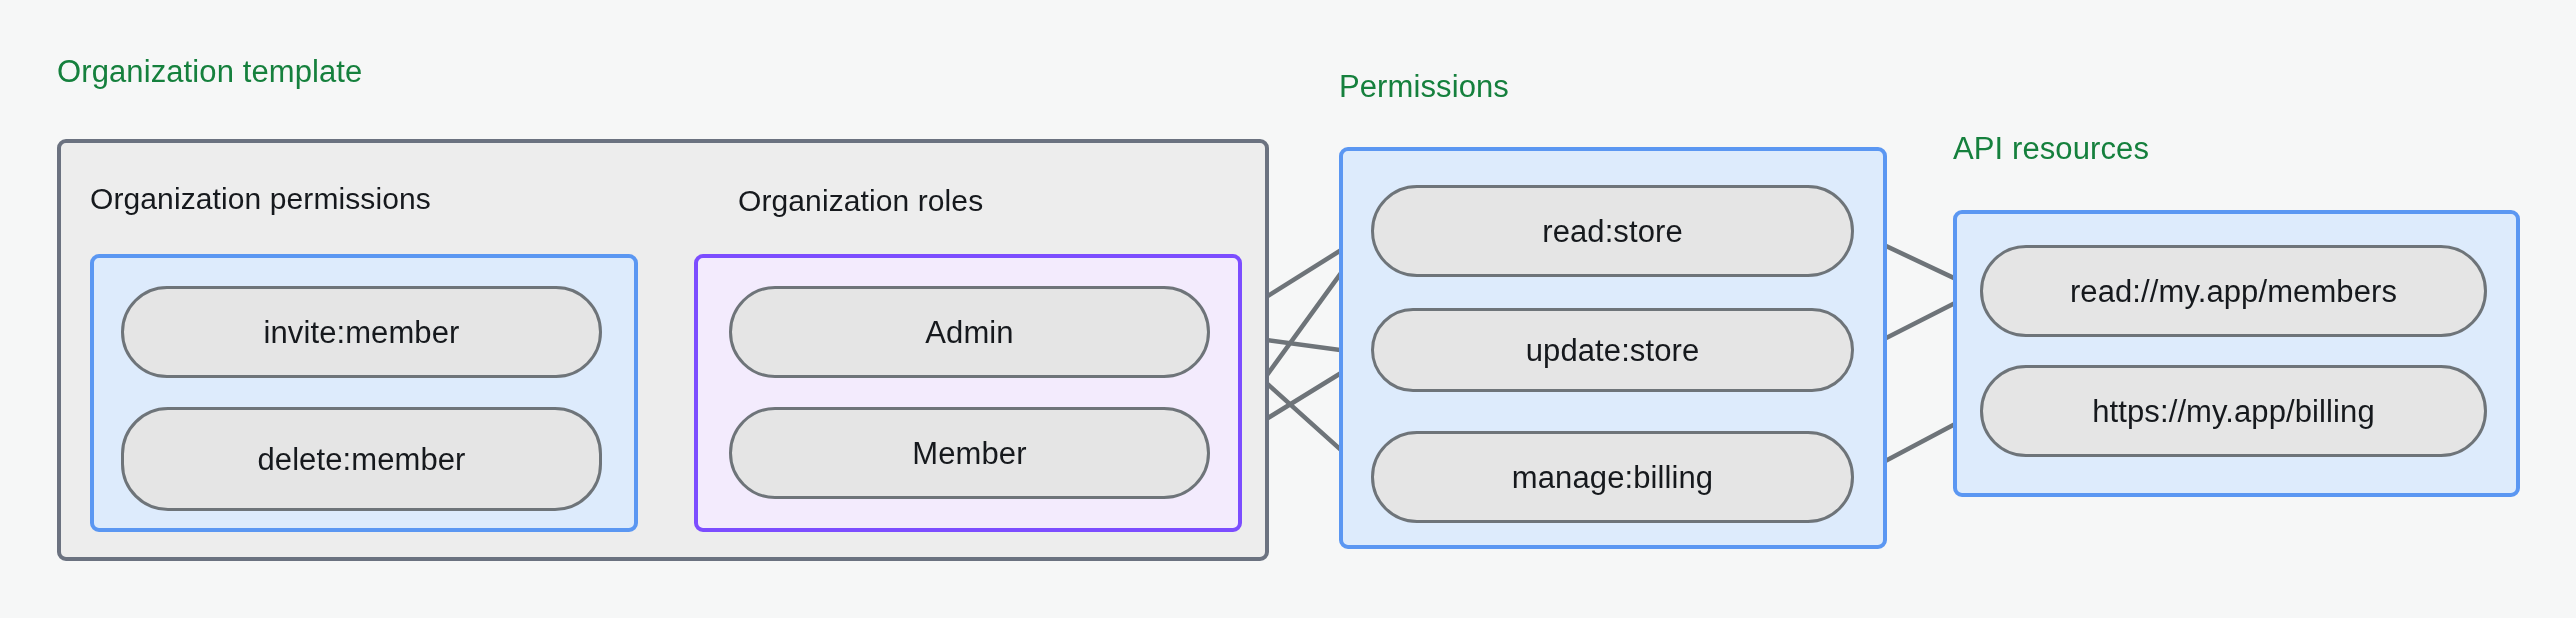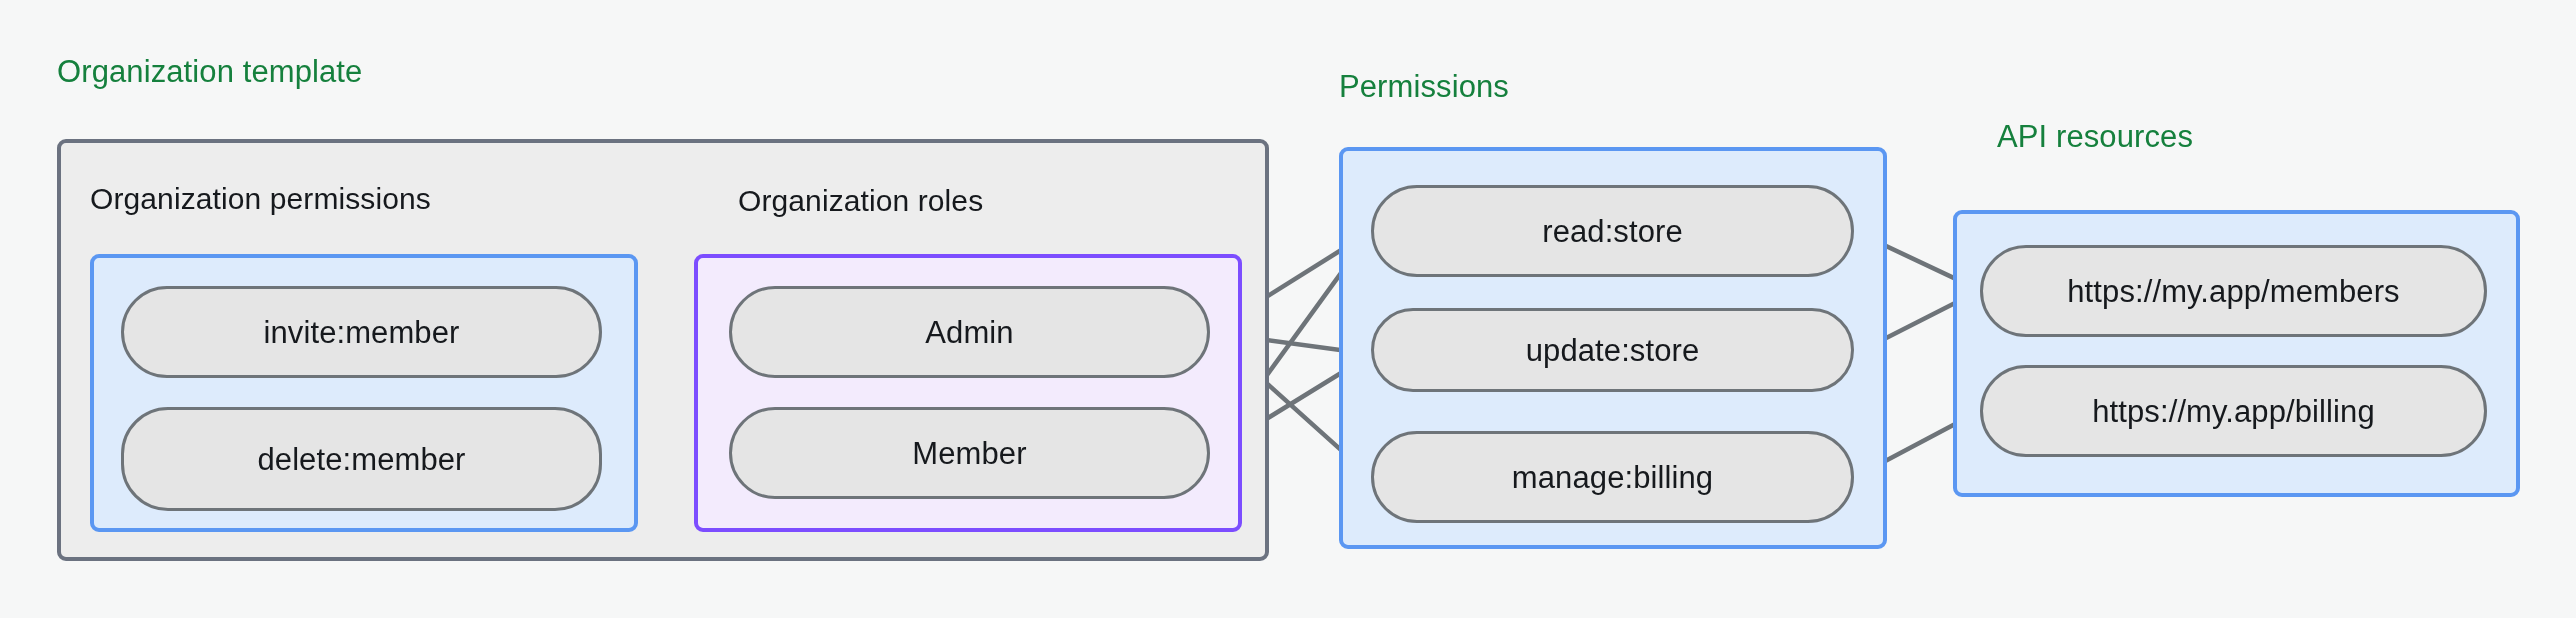--- a/index.html
+++ b/index.html
@@ -144,22 +144,22 @@
   <div class="group-label" style="left:1339px; top:68px;">Permissions</div>
 
   <div class="box box-blue" style="left:1339px; top:147px; width:548px; height:402px;"></div>
 
   <div class="pill" style="left:1371px; top:185px; width:483px; height:92px;">read:store</div>
 
   <div class="pill" style="left:1371px; top:308px; width:483px; height:84px;">update:store</div>
 
   <div class="pill" style="left:1371px; top:431px; width:483px; height:92px;">manage:billing</div>
 
-  <div class="group-label" style="left:1953px; top:118px;margin-left:44px;">API resources</div>
+  <div class="group-label" style="left:1953px; top:130px;">API resources</div>
 
   <div class="box box-blue" style="left:1953px; top:210px; width:567px; height:287px;"></div>
 
-  <div class="pill" style="left:1980px; top:245px; width:507px; height:92px;">https://my.app/members</div>
+  <div class="pill" style="left:1980px; top:245px; width:507px; height:92px;">read://my.app/members</div>
 
   <div class="pill" style="left:1980px; top:365px; width:507px; height:92px;">https://my.app/billing</div>
 
 </div>
 
 
 </body></html>

